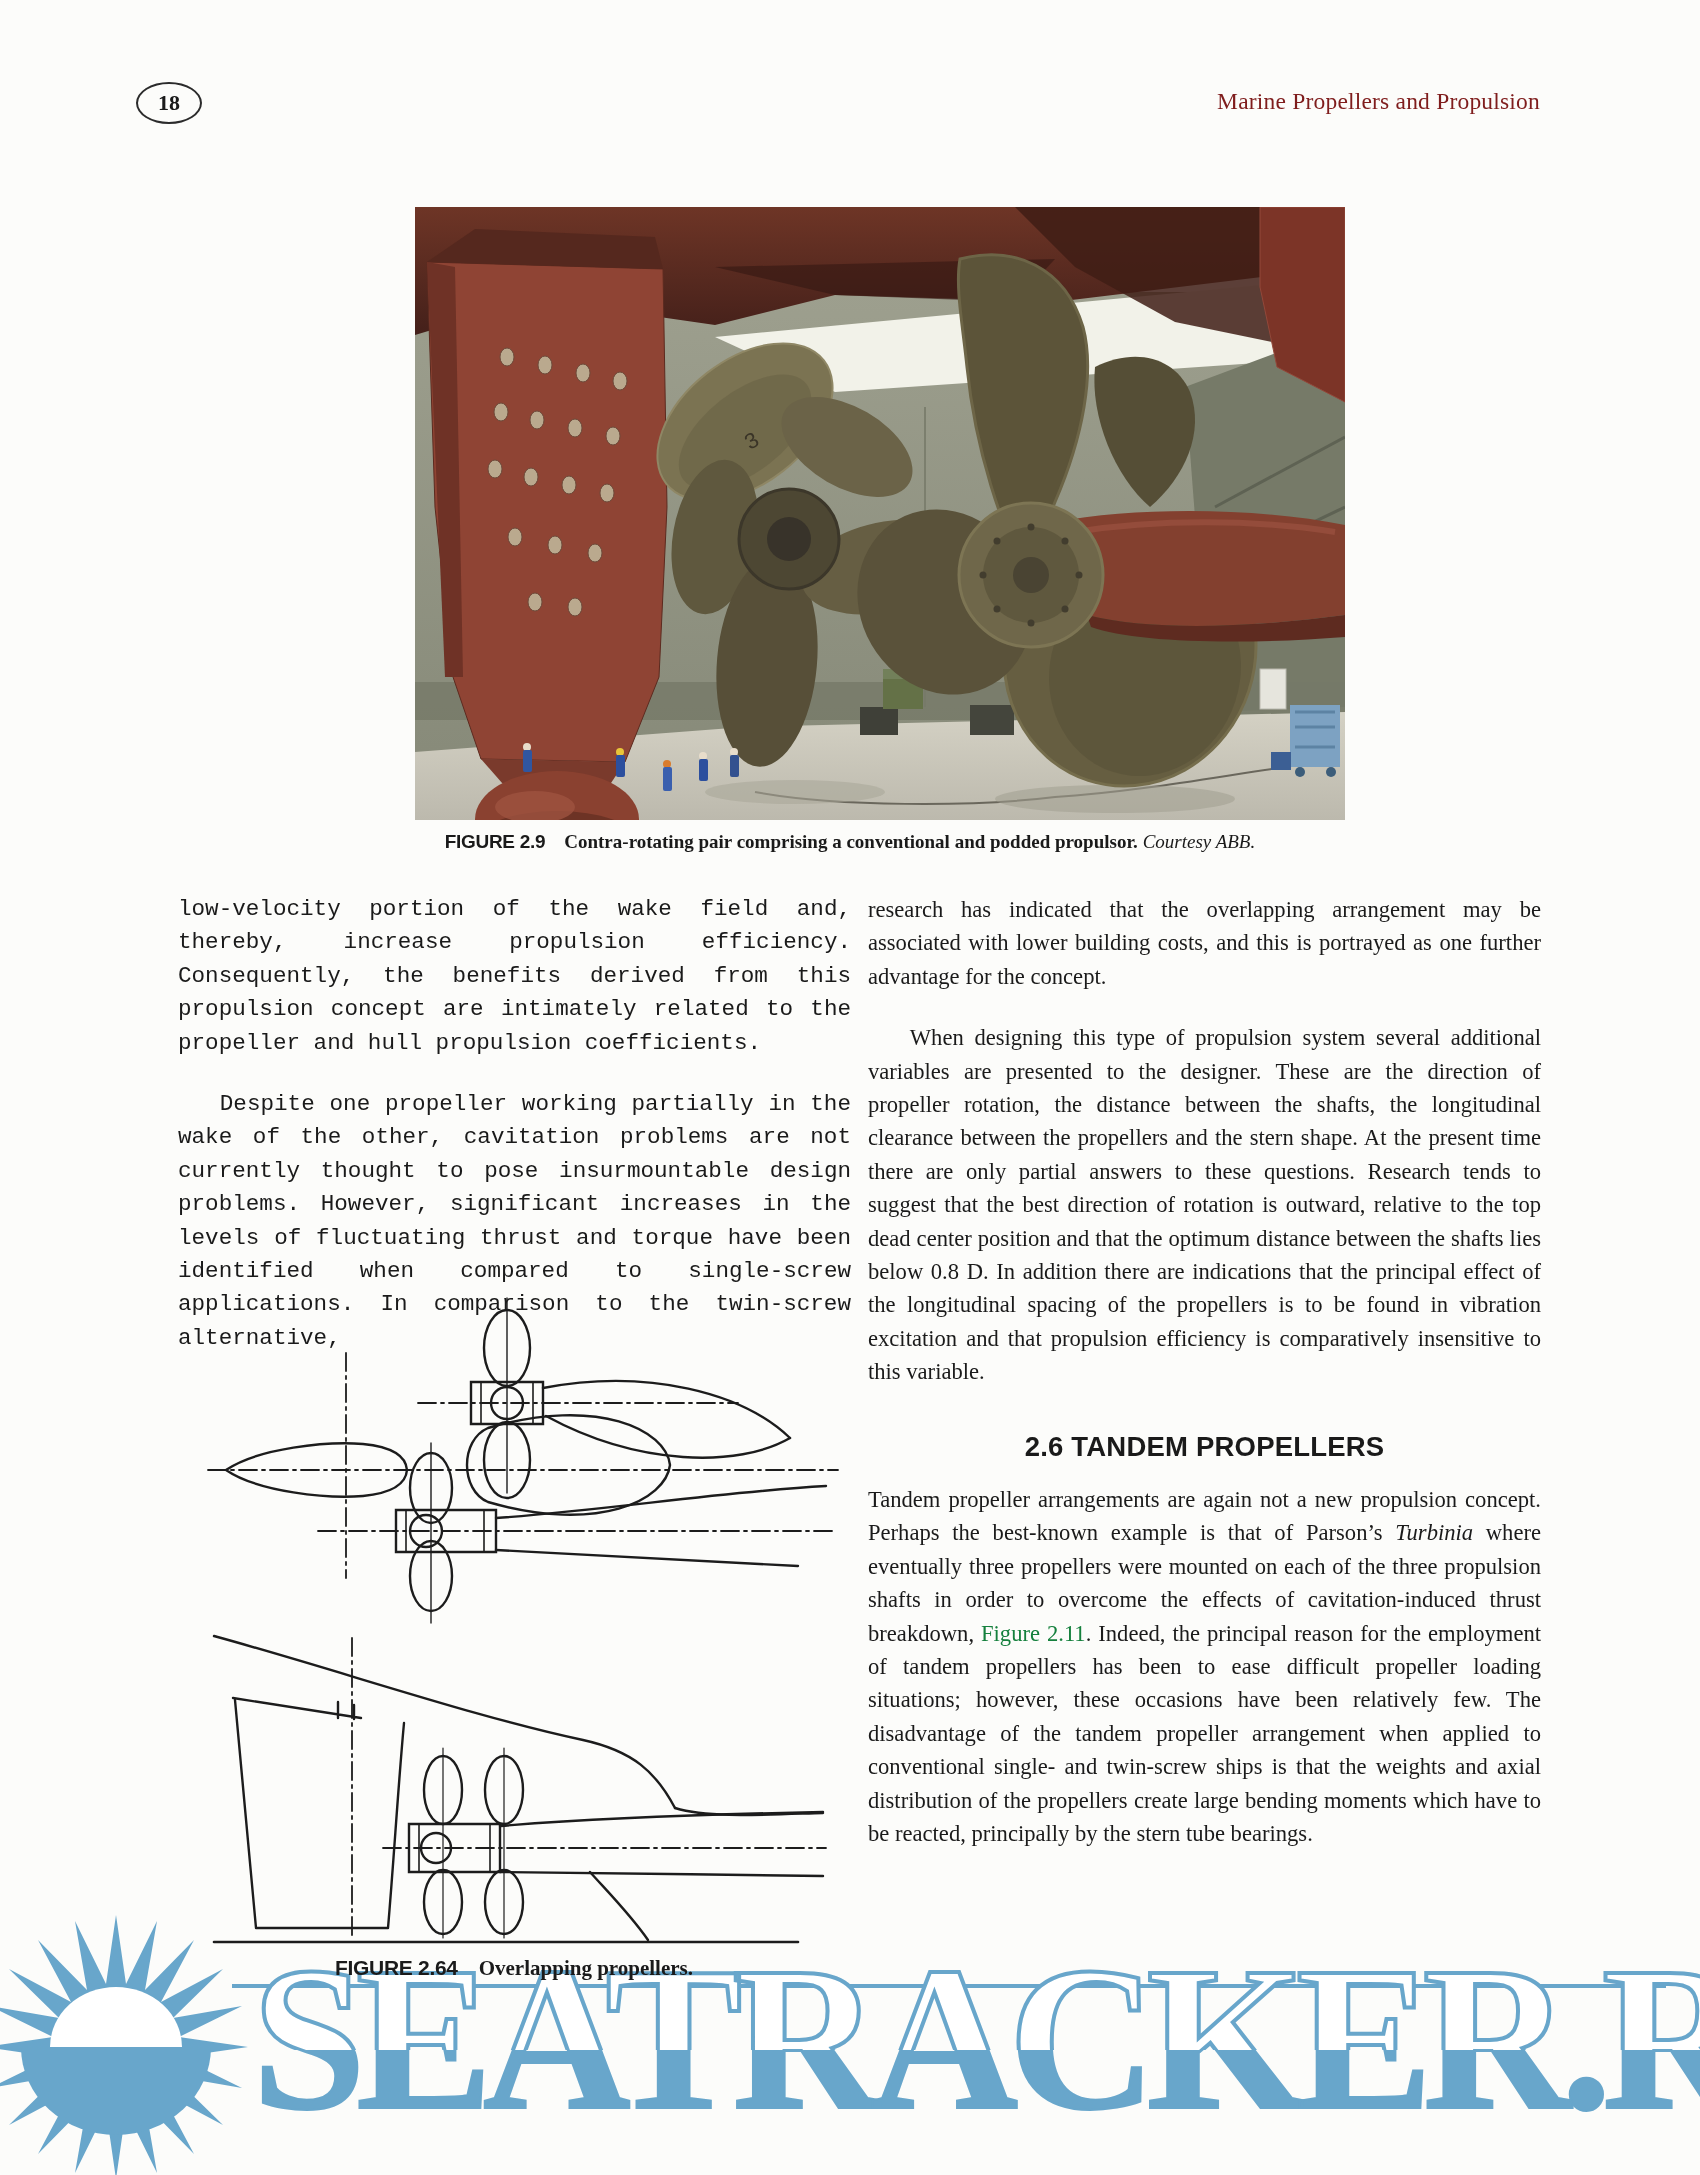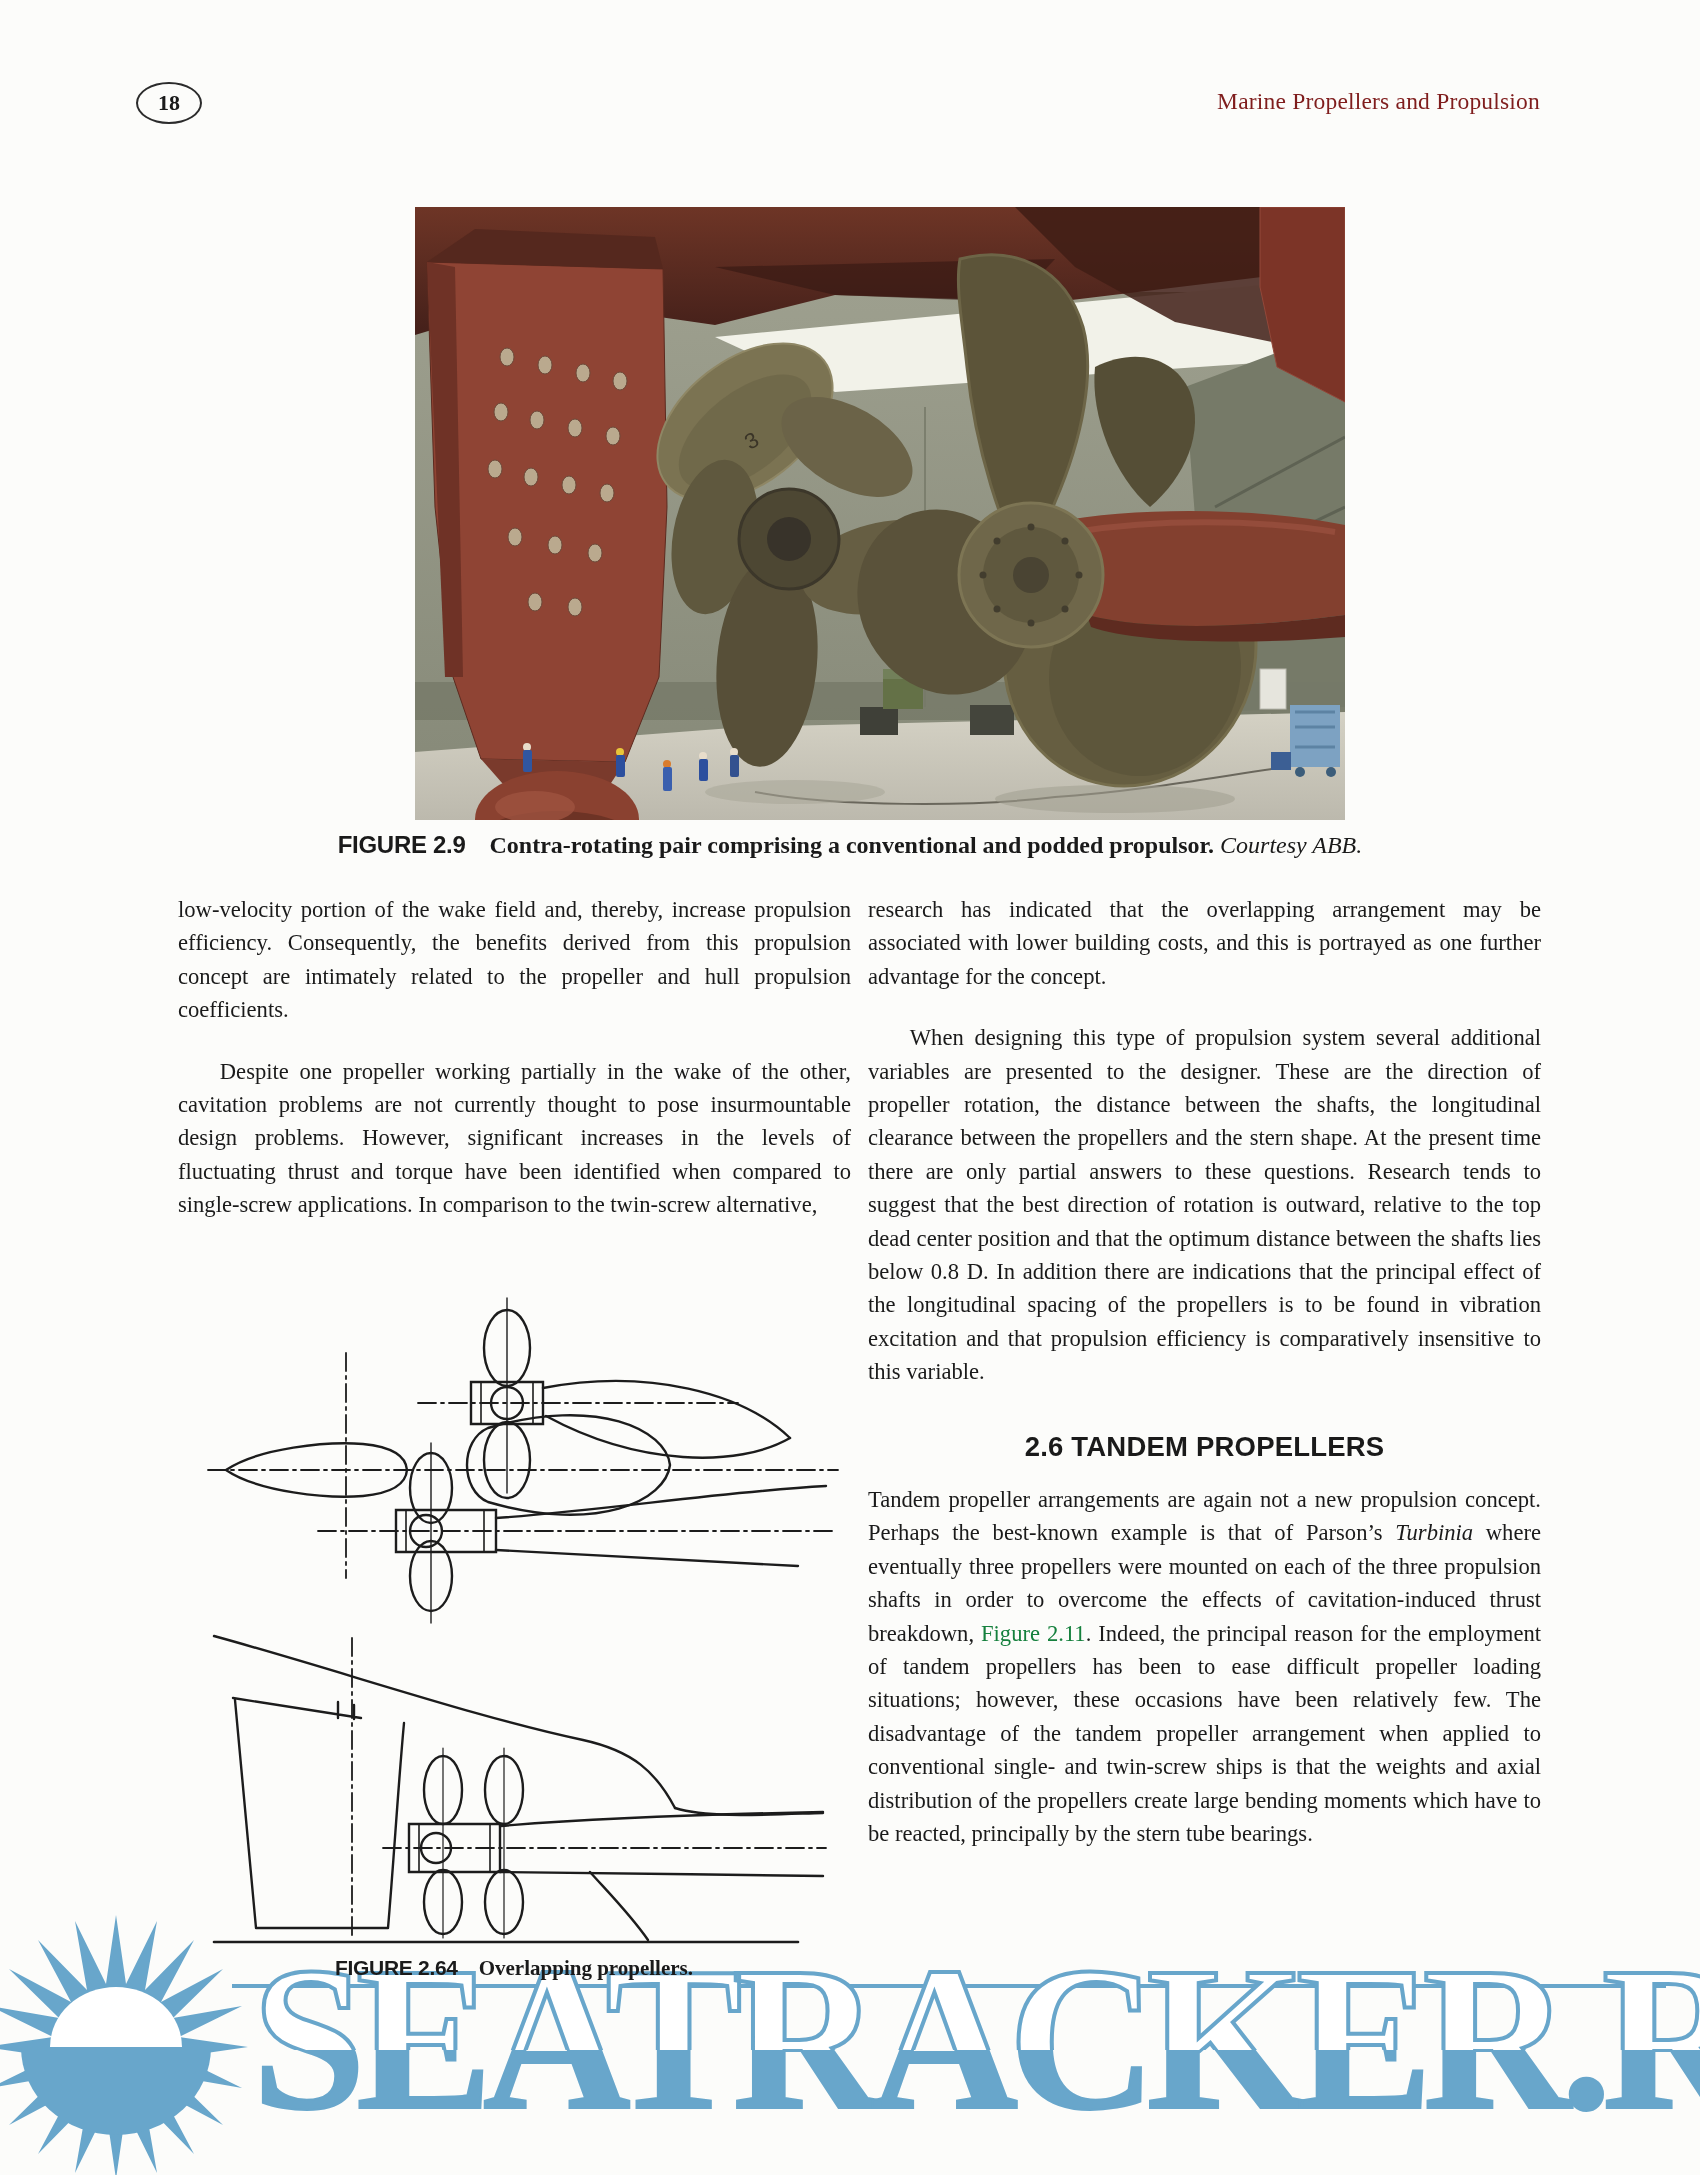--- a/index.html
+++ b/index.html
@@ -6,28 +6,28 @@
   .page{position:relative;width:1700px;height:2175px;background:#fcfcfa;overflow:hidden;
         font-family:"Liberation Serif",serif;color:#1a1a1a;}
   
   .pagenum{position:absolute;left:136px;top:82px;width:62px;height:38px;border:2.5px solid #2b2b2b;
            border-radius:50%;display:flex;align-items:center;justify-content:center;
            font-size:22px;font-weight:bold;background:#fcfcfa;}
   .runhead{position:absolute;right:160px;top:88px;font-size:23.5px;color:#7f1d1d;letter-spacing:0.2px;}
   
   .photo{position:absolute;left:415px;top:207px;width:930px;height:613px;}
   
-  .cap29{position:absolute;left:0;top:831px;width:1700px;text-align:center;font-size:24px;}
+  .cap29{position:absolute;left:0;top:831px;width:1700px;text-align:center;font-size:19px;}
   .cap210{position:absolute;left:178px;top:1956px;width:672px;text-align:center;font-size:21px;}
   .figlabel{font-family:"Liberation Sans",sans-serif;font-weight:bold;letter-spacing:-0.3px;}
   .figtext{font-weight:bold;}
   .courtesy{font-style:italic;font-weight:normal;}
   
   .col{position:absolute;width:673px;text-align:justify;font-size:22.6px;line-height:33.4px;}
-  .col-left{left:178px;top:893px;}
+  .col-left{left:178px;top:893px;font-family:Liberation Mono, monospace;}
   .col-right{left:868px;top:893px;}
   .col p{margin:0;}
   .col p.indent{text-indent:1.85em;margin-top:28px;}
   .sechead{font-family:"Liberation Sans",sans-serif;font-weight:bold;font-size:27.5px;
            letter-spacing:0.2px;margin:43px 0 21px 0;text-align:center;line-height:1.1;}
   .xref{color:#15803d;text-decoration:none;}
   i.bktitle{font-style:italic;}
   
   .fig210{position:absolute;left:178px;top:1278px;width:668px;height:686px;}
   

